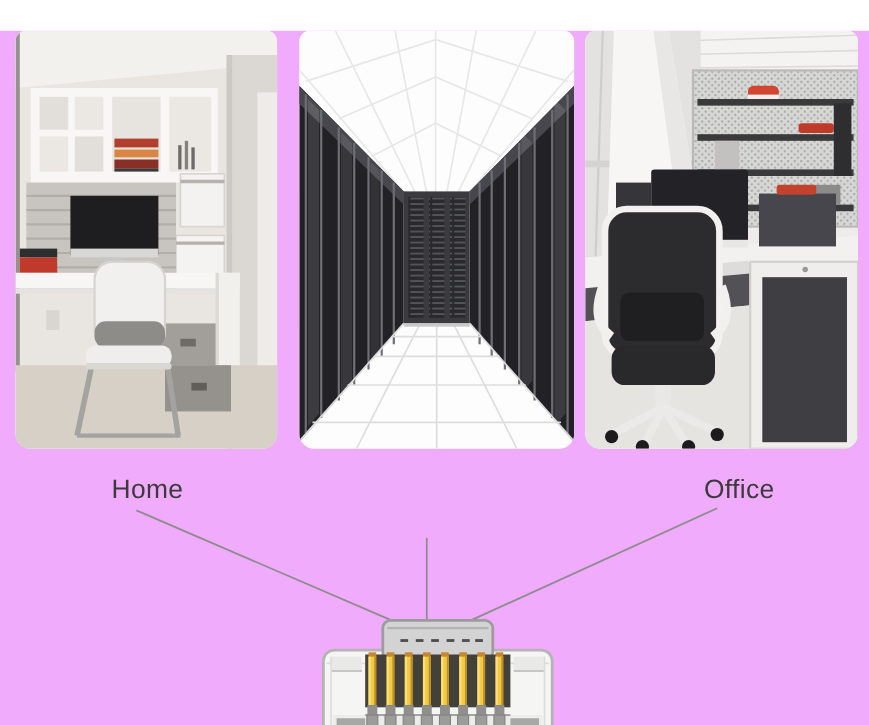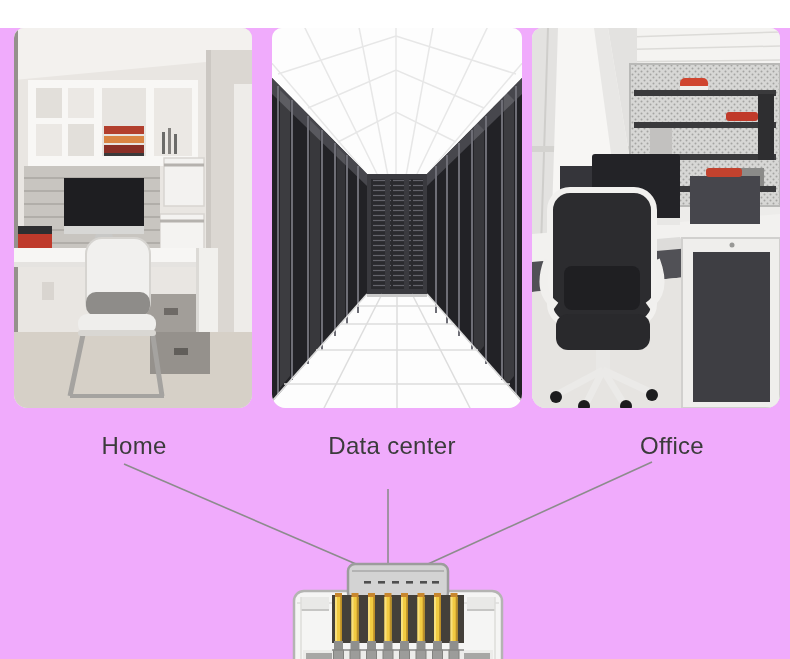--- a/index.html
+++ b/index.html
@@ -249,21 +249,20 @@
         </g>
         <circle cx="24" cy="369" r="6" fill="#1c1c1e"></circle>
           <circle cx="120" cy="367" r="6" fill="#1c1c1e"></circle>
         <circle cx="52" cy="378" r="6" fill="#1c1c1e"></circle>
           <circle cx="94" cy="378" r="6" fill="#1c1c1e"></circle>
       </g>
     </svg>
   </figure>
 
   <div class="scene-label label-home">Home</div>
-  <div class="scene-label label-dc">Data center</div>
   <div class="scene-label label-office">Office</div>
 
   <svg class="lines" viewBox="0 0 790 659">
     <line class="cline" x1="124" y1="436" x2="356" y2="536"></line>
     <line class="cline" x1="388" y1="461" x2="388" y2="535"></line>
     <line class="cline" x1="652" y1="434" x2="428" y2="536"></line>
   </svg>
 
   <div class="connector" title="RJ45 ethernet plug">
     <svg viewBox="0 0 212 130">

